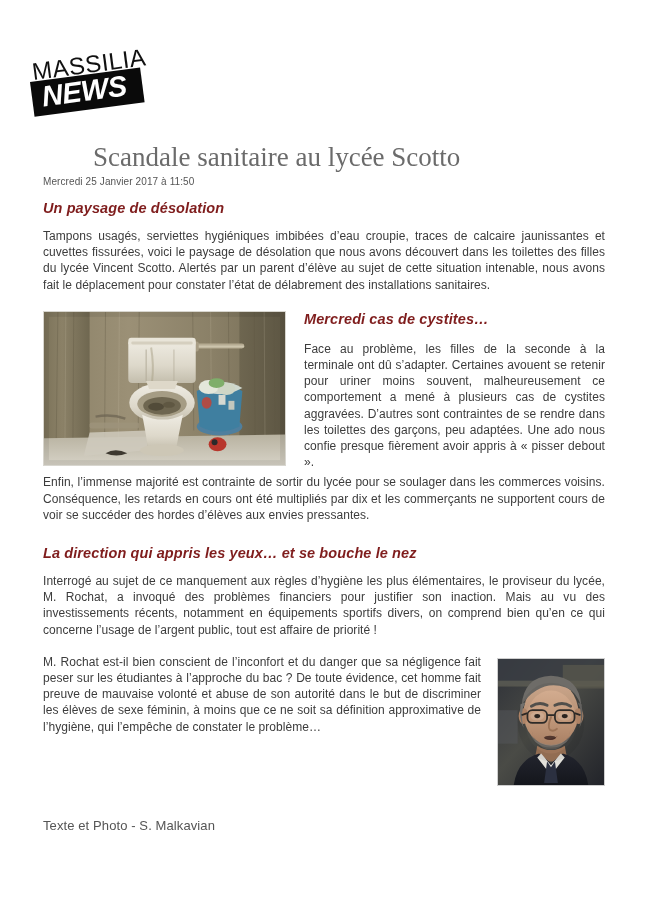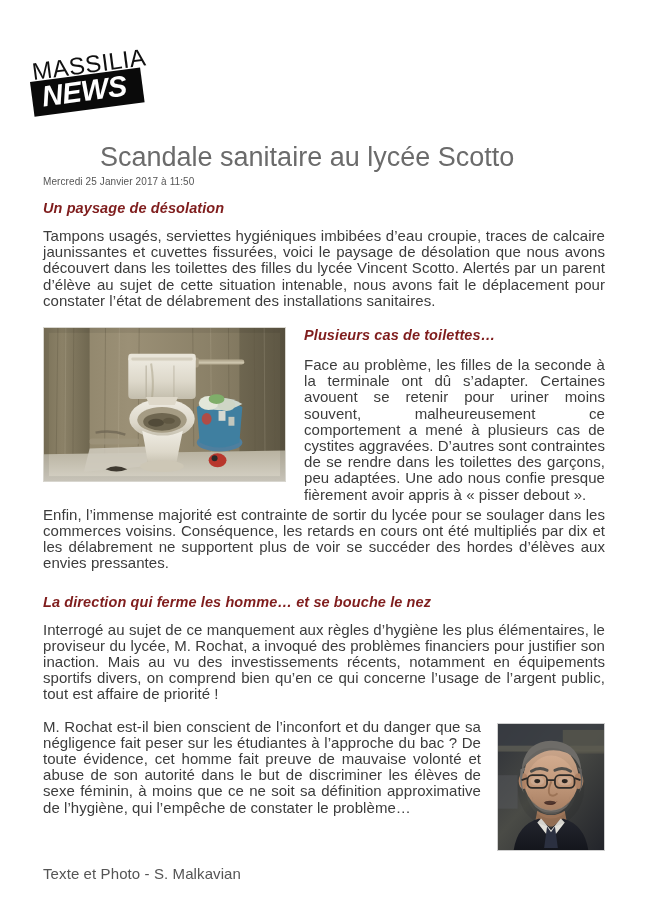--- a/index.html
+++ b/index.html
@@ -58,27 +58,28 @@
     letter-spacing: -0.5px;
     color: #ffffff;
     white-space: nowrap;
     line-height: 1;
     display: block;
   }
 
   
   .headline {
     position: absolute;
-    left: 100px;
+    left: 93px;
     top: 124px;
     font-size: 27px;
     font-weight: 400;
     color: #6b6b6b;
     letter-spacing: 0px;
     white-space: nowrap;
+    font-family: Liberation Serif, serif;
   }
 
   
   .dateline {
     position: absolute;
     left: 43px;
     top: 176px;
     font-size: 10px;
     color: #555555;
     letter-spacing: 0.1px;
@@ -93,21 +94,21 @@
   }
   h2.section-head {
     font-size: 14.5px;
     font-weight: 700;
     font-style: italic;
     color: #7f1d1d;
     margin: 0 0 12px 0;
     letter-spacing: 0.1px;
   }
   p.body-text {
-    font-size: 15px;
+    font-size: 12px;
     line-height: 16.2px;
     color: #3c3c3c;
     text-align: justify;
     margin: 0 0 16px 0;
     letter-spacing: 0.05px;
   }
 
   
   .photo-row {
     position: relative;
@@ -148,23 +149,23 @@
     margin: 4px 0 6px 16px;
     border: 1px solid #cfcfcf;
     box-sizing: border-box;
     overflow: hidden;
     background: #2b2d33;
     position: relative;
   }
   .portrait-photo svg { display:block; width:100%; height:100%; }
 
   .credit {
-    font-size: 15px;
+    font-size: 13px;
     color: #555555;
-    margin: 8px 0 0 0;
+    margin: 26px 0 0 0;
     letter-spacing: 0.1px;
   }
 </style>
 </head>
 <body>
 
 <div class="page">
 
   <div class="masthead">
     <div class="masthead-massilia">MASSILIA</div>
@@ -277,29 +278,29 @@
           <ellipse cx="175" cy="134" rx="9" ry="7" fill="#b8362c"></ellipse>
           <ellipse cx="172" cy="132" rx="3" ry="3" fill="#2a2a2a"></ellipse>
 
           <path d="M62 143 q10 -6 22 0 q-11 5 -22 0 z" fill="#3e3930"></path>
 
           <rect x="0" y="0" width="243" height="155" fill="none" stroke="#000" stroke-width="10" opacity="0.07"></rect>
         </svg>
       </div>
 
       <div class="cystites-col">
-        <h2 class="section-head">Plusieurs cas de toilettes…</h2>
+        <h2 class="section-head">Mercredi cas de cystites…</h2>
         <p class="body-text">Face au problème, les filles de la seconde à la terminale ont dû s’adapter. Certaines avouent se retenir pour uriner moins souvent, malheureusement ce comportement a mené à plusieurs cas de cystites aggravées. D’autres sont contraintes de se rendre dans les toilettes des garçons, peu adaptées. Une ado nous confie presque fièrement avoir appris à « pisser debout ».</p>
       </div>
     </div>
 
-    <p class="body-text after-photo">Enfin, l’immense majorité est contrainte de sortir du lycée pour se soulager dans les commerces voisins. Conséquence, les retards en cours ont été multipliés par dix et les délabrement ne supportent plus de voir se succéder des hordes d’élèves aux envies pressantes.</p>
+    <p class="body-text after-photo">Enfin, l’immense majorité est contrainte de sortir du lycée pour se soulager dans les commerces voisins. Conséquence, les retards en cours ont été multipliés par dix et les commerçants ne supportent cours de voir se succéder des hordes d’élèves aux envies pressantes.</p>
 
     <div class="section2">
-      <h2 class="section-head">La direction qui ferme les homme… et se bouche le nez</h2>
+      <h2 class="section-head">La direction qui appris les yeux… et se bouche le nez</h2>
       <p class="body-text">Interrogé au sujet de ce manquement aux règles d’hygiène les plus élémentaires, le proviseur du lycée, M. Rochat, a invoqué des problèmes financiers pour justifier son inaction. Mais au vu des investissements récents, notamment en équipements sportifs divers, on comprend bien qu’en ce qui concerne l’usage de l’argent public, tout est affaire de priorité !</p>
 
       <div class="clearfix">
         <div class="portrait-photo">
           <svg viewBox="0 0 108 128" preserveAspectRatio="none" aria-hidden="true">
             <defs>
               <linearGradient id="bgRoom" x1="0" y1="0" x2="1" y2="1">
                 <stop offset="0%" stop-color="#2e3138"></stop>
                 <stop offset="45%" stop-color="#4a4b46"></stop>
                 <stop offset="100%" stop-color="#22242a"></stop>

